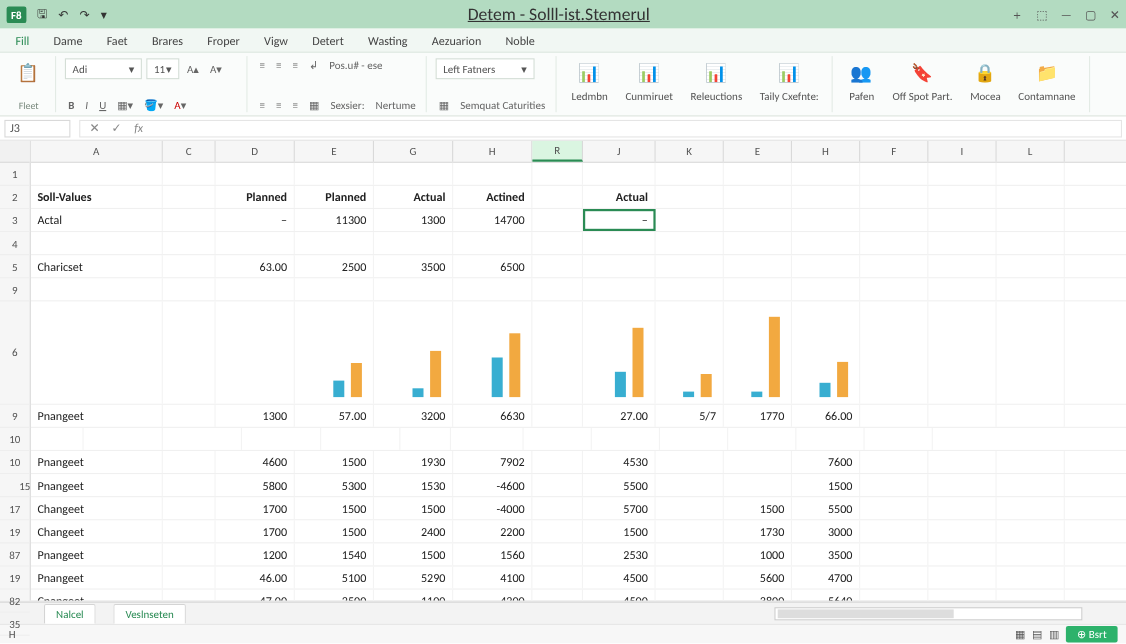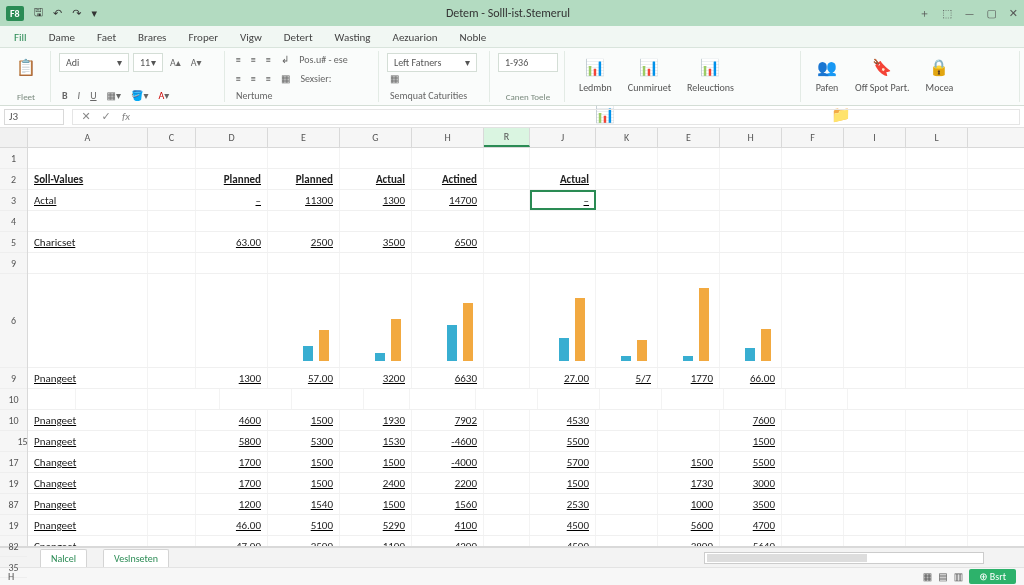--- a/index.html
+++ b/index.html
@@ -2,21 +2,21 @@
 <html><head>
 <meta charset="utf-8">
 <style>
 * { box-sizing: border-box; margin: 0; padding: 0; font-family: "Segoe UI", Calibri, Arial, sans-serif; }
 html, body { width: 1024px; height: 585px; overflow: hidden; background: #fff; }
 
 
 .titlebar { height: 26px; background: #b3dbc1; display: flex; align-items: center; padding: 0 6px; font-size: 11px; color: #333; }
 .titlebar .left-icons { display: flex; gap: 10px; align-items: center; }
 .titlebar .left-icons .fb { background:#2a8b54; color:#fff; font-weight:bold; padding:1px 4px; border-radius:2px; font-size:10px;}
-.titlebar .title { flex:1; text-align:center; font-size:12px; }
+.titlebar .title { flex:1; text-align:center; font-size:16px;text-decoration:underline; }
 .titlebar .right-icons { display:flex; gap:12px; align-items:center; color:#555;}
 .titlebar .right-icons span { cursor:default; }
 
 
 .tabs { height:22px; background:#f1f7f3; border-bottom:1px solid #d9e4dc; display:flex; align-items:flex-end; padding:0 6px; font-size:11px; color:#444; }
 .tabs .tab { padding:3px 8px; margin-right:6px; }
 .tabs .tab.active { color:#2a8b54; }
 
 
 .ribbon { height:58px; background:#fafcfb; border-bottom:1px solid #d4ded6; display:flex; align-items:stretch; padding:3px 4px; gap:4px; font-size:10px; color:#555;}
@@ -37,21 +37,21 @@
 
 .grid { display:flex; height: calc(585px - 26px - 22px - 58px - 22px - 20px - 18px); border-bottom:1px solid #d9d9d9;}
 .rownums { width:28px; background:#f6f6f6; border-right:1px solid #d9d9d9; font-size:10px; color:#555;}
 .rownums .rh { height:20px; border-bottom:1px solid #d9d9d9; background:#f1f1f1;}
 .rownums .rn { height:21px; border-bottom:1px solid #eee; display:flex; align-items:center; justify-content:center;}
 .gridmain { flex:1; overflow:hidden; position:relative;}
 .cols { height:20px; display:flex; background:#f6f6f6; border-bottom:1px solid #d9d9d9; font-size:10px; color:#555;}
 .cols .ch { border-right:1px solid #d9d9d9; display:flex; align-items:center; justify-content:center;}
 .cols .ch.active { background:#daf5e1; border-bottom:2px solid #2a8b54;}
 .body { position:relative;}
-.row { display:flex; height:21px; border-bottom:1px solid #f0f0f0;text-decoration:underline;}
+.row { display:flex; height:21px; border-bottom:1px solid #f0f0f0;}
 .row.tallrow { height:94px;}
 .cell { border-right:1px solid #f3f3f3; font-size:11px; display:flex; align-items:center; padding:0 6px; color:#222;}
 .cell.right { justify-content:flex-end;}
 .cell.bold { font-weight:600;}
 .sel { outline:2px solid #2a8b54; outline-offset:-2px;}
 
 
 .sparks { display:flex; align-items:flex-end; justify-content:center; gap:6px; height:100%; padding:6px 4px 6px 4px;}
 .bar { width:10px;}
 .bar.b { background:#38aed1;}
@@ -156,24 +156,20 @@
     <div class="grow">
         <div class="combo" style="min-width:90px">
           <span>Left Fatners</span>
           <span>▾</span>
         </div>
       </div>
     <div class="grow">
       <span class="tinybtn">▦</span>
       <span class="tinybtn">Semquat Caturities</span>
     </div>
-  </div>
-  <div class="group">
-    <div class="combo">1-936</div>
-    <div class="glabel">Canen Toele</div>
   </div>
   <div class="group">
     <div class="grow">
       <div class="bigbtn">
           <div class="bic">📊</div>
           <span>Ledmbn</span>
         </div>
       <div class="bigbtn">
           <div class="bic">📊</div>
           <span>Cunmiruet</span>

